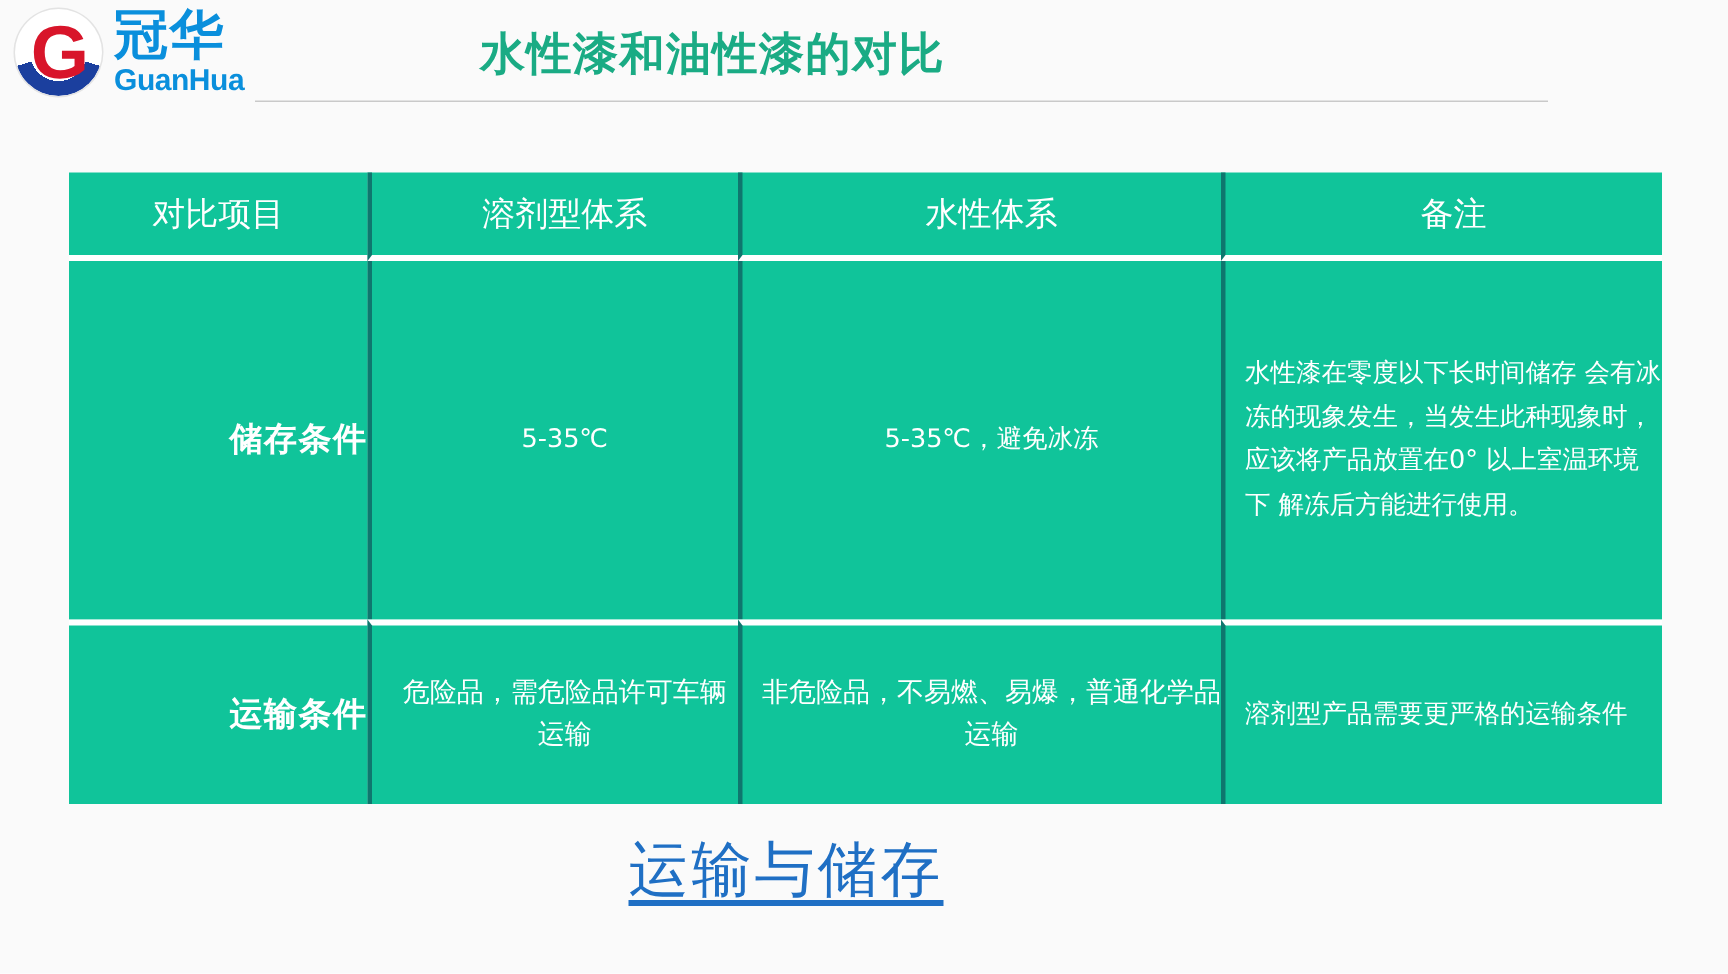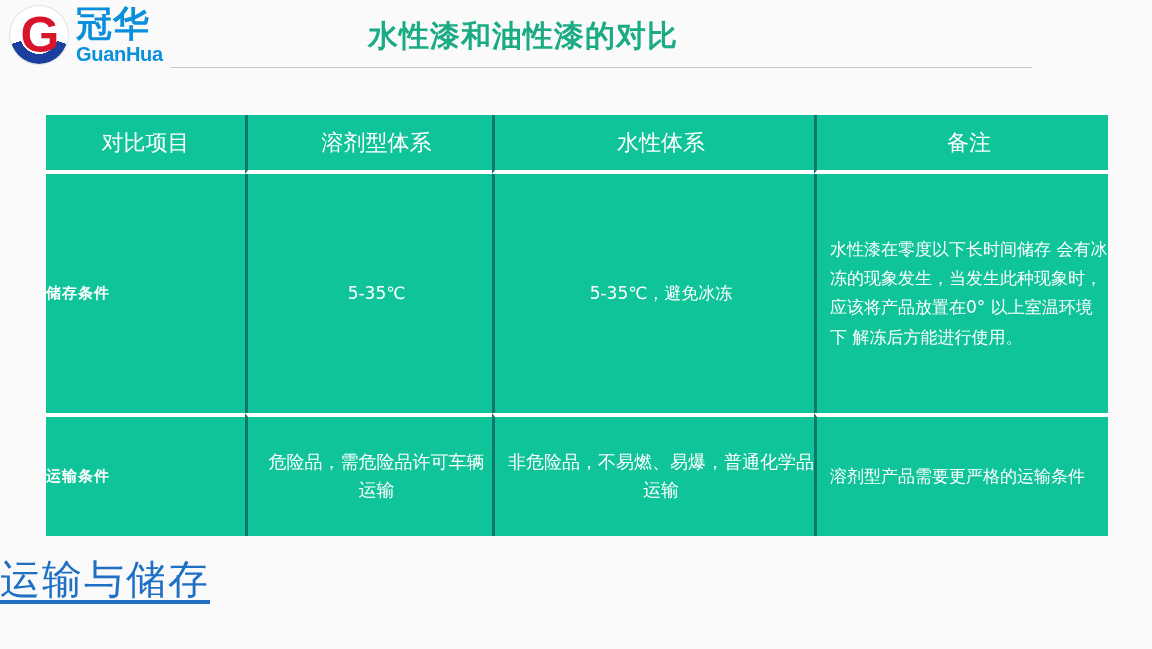--- a/index.html
+++ b/index.html
@@ -91,21 +91,20 @@
   .slide-title {
     position: absolute;
     left: 320px;
     top: 16px;
     font-family: "DejaVu Serif", "Liberation Serif", serif;
     font-size: 30px;
     font-weight: bold;
     color: #1aab84;
     letter-spacing: 1px;
     white-space: nowrap;
-    margin-left: 48px;
   }
   .title-rule {
     position: absolute;
     left: 170px;
     top: 67px;
     width: 862px;
     height: 1px;
     background: #c9c9c9;
   }
 
@@ -140,23 +139,23 @@
   .cmp-table .col-sep {
     border-left: 3px solid #0f766e;
     padding-left: 13px;
   }
   .cmp-table .row-sep td {
     border-top: 4px solid #ffffff;
   }
 
   .c-item {
     font-family: "DejaVu Serif", "Liberation Serif", serif;
-    font-size: 15px;
-    font-weight: bold;
-    text-align: left;
+    font-size: 22px;
+    font-weight: bold;
+    text-align: right;
     letter-spacing: 1px;
   }
   .c-val {
     font-family: "DejaVu Sans", "Liberation Sans", sans-serif;
     font-size: 17px;
     text-align: center;
     line-height: 1.55;
     padding: 4px 14px;
   }
   .c-val-serif {
@@ -179,21 +178,21 @@
   tr.r-head { height: 55px; }
   tr.r-one  { height: 215px; }
   tr.r-two  { height: 111px; }
 
   
   .caption {
     position: absolute;
     left: 0;
     top: 552px;
     width: 1048px;
-    text-align: left;
+    text-align: center;
   }
   .caption-link {
     font-family: "DejaVu Serif", "Liberation Serif", serif;
     font-size: 40px;
     color: #1f6fc4;
     text-decoration: underline;
     text-underline-offset: 7px;
     letter-spacing: 2px;
   }
 </style>

